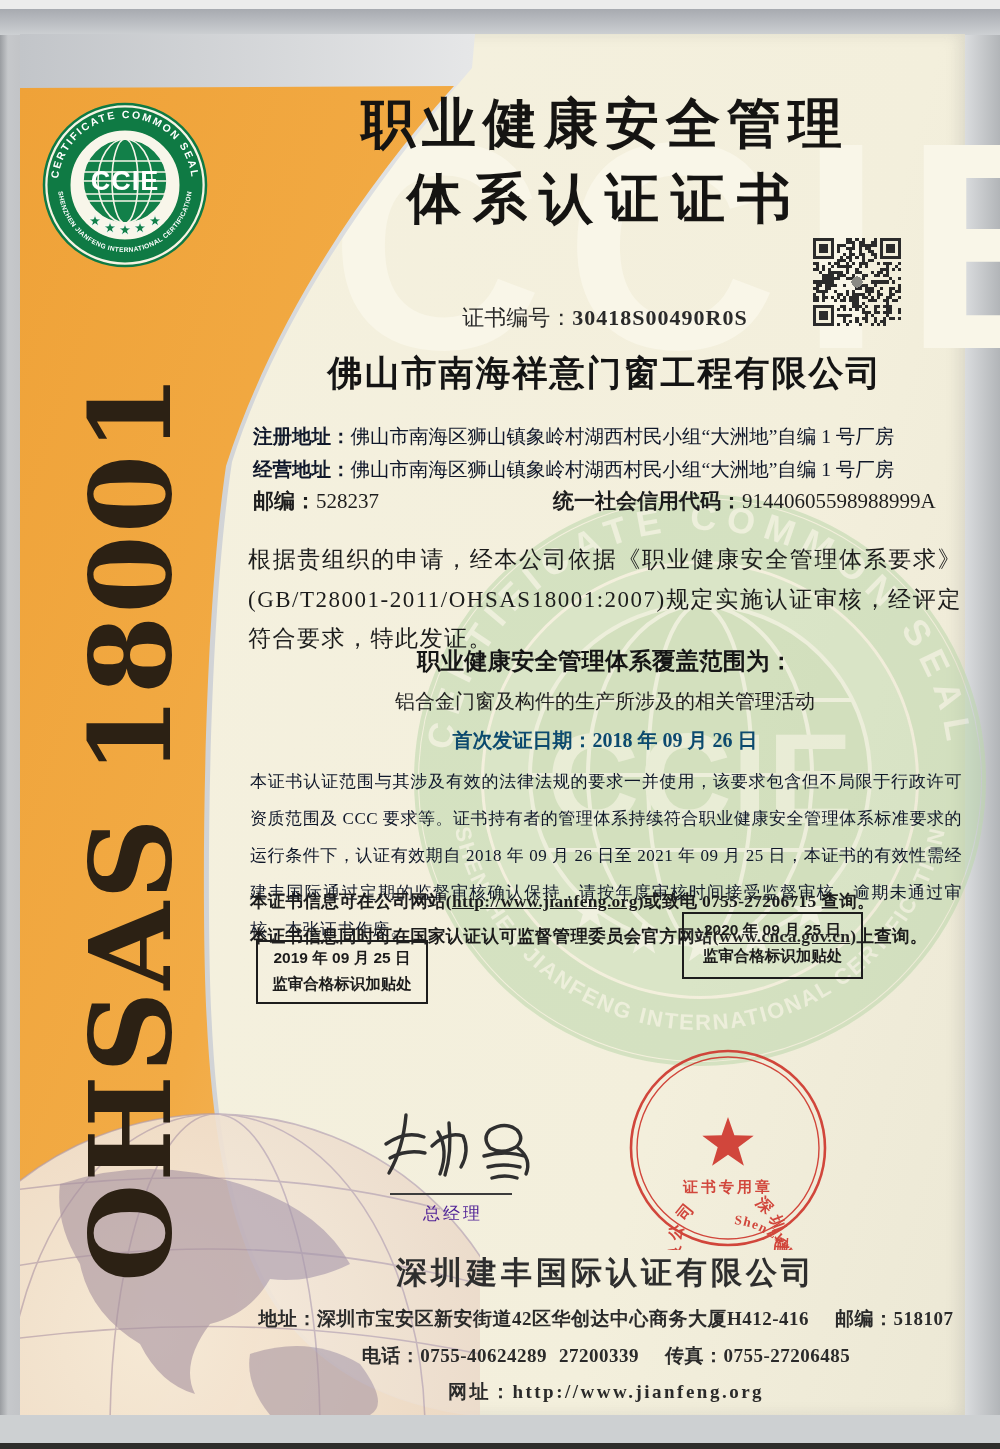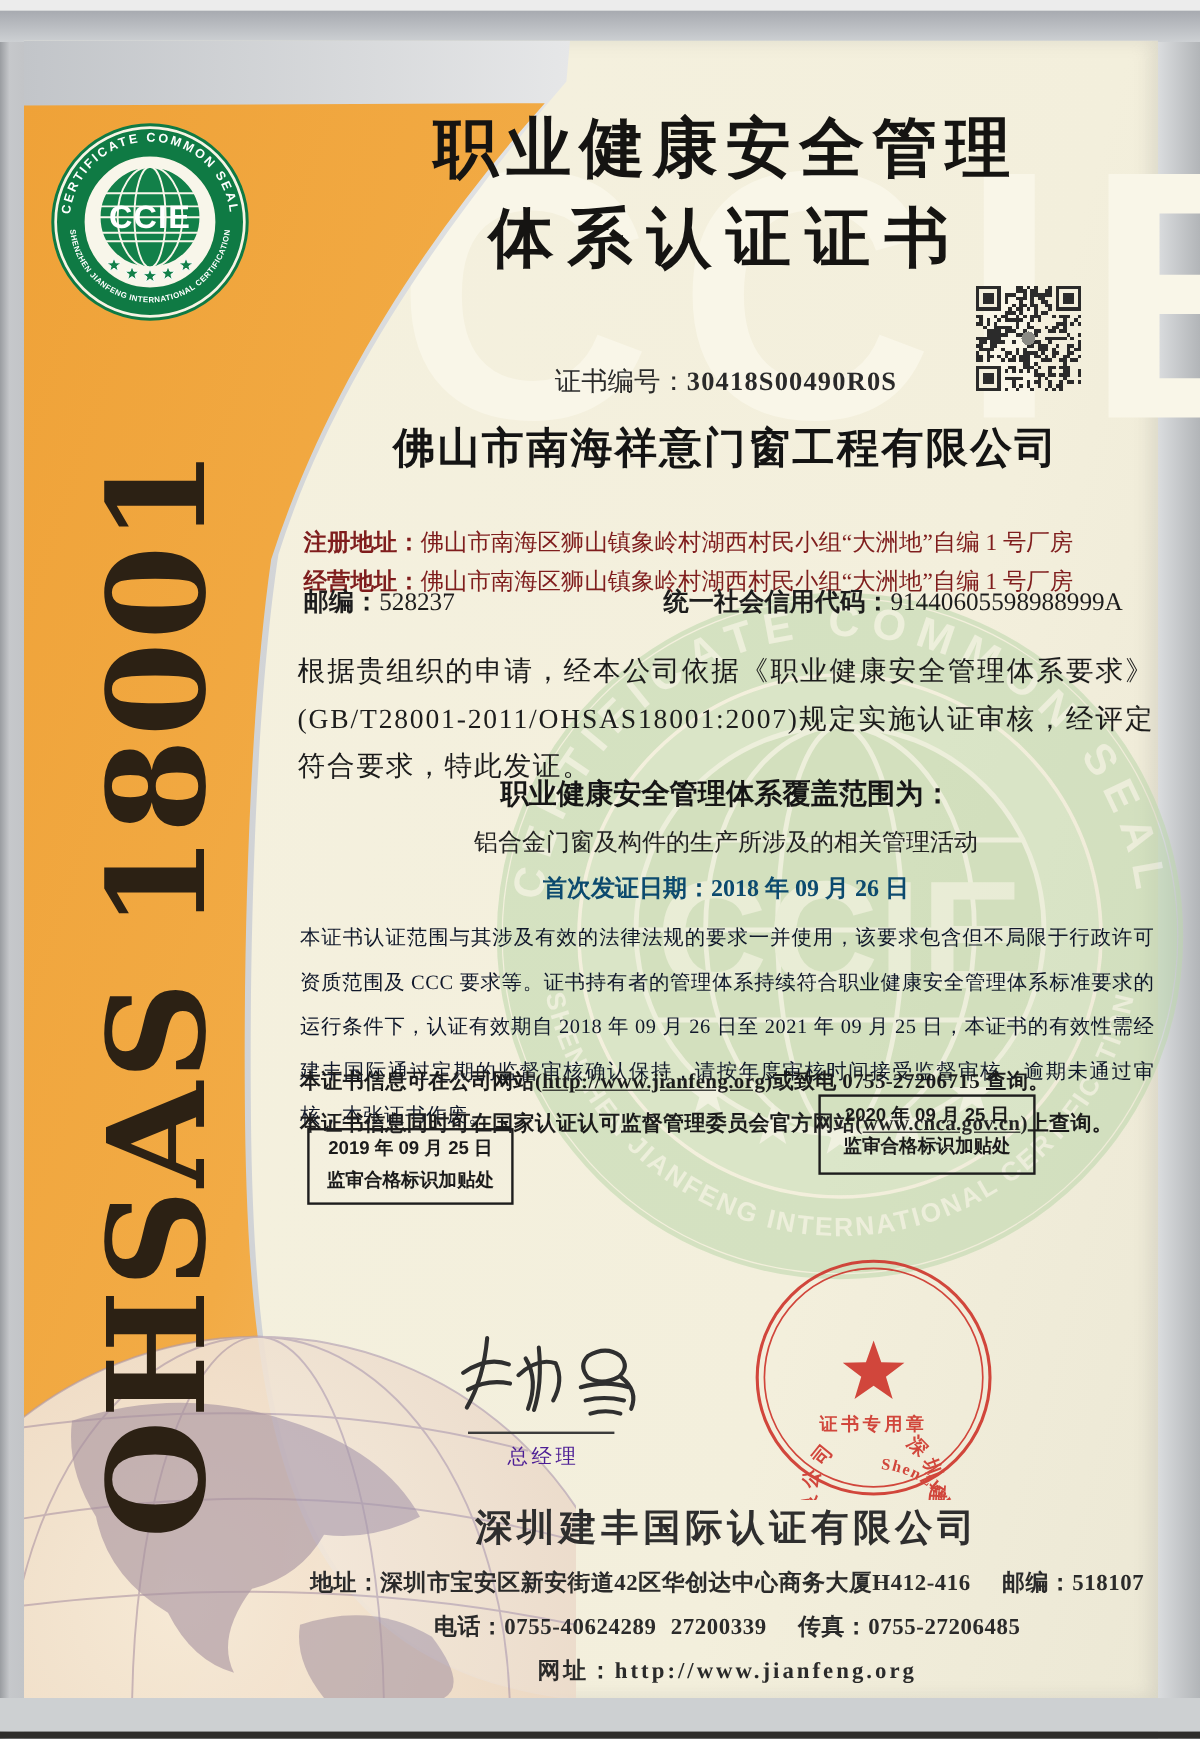--- a/index.html
+++ b/index.html
@@ -19,21 +19,21 @@
          box-shadow:inset -6px 0 14px rgba(120,120,120,.18);}
   .bg-letters{left:330px;top:96px;width:660px;height:300px;font-family:"Liberation Sans","DejaVu Sans",sans-serif;
          font-size:295px;font-weight:bold;color:#f9f6e8;letter-spacing:22px;line-height:300px;text-align:center;}
   
   .title{left:255px;top:88px;width:700px;text-align:center;font-size:54px;font-weight:bold;
          letter-spacing:7px;color:#151412;}
   .title2{top:163px;letter-spacing:12px;}
   .certno{left:255px;top:303px;width:700px;text-align:center;font-size:22px;color:#2a2a2a;}
   .certno b{font-family:Liberation Serif, serif;font-size:22px;letter-spacing:1px;text-align:right;}
   .company{left:255px;top:350px;width:700px;text-align:center;font-size:35px;font-weight:bold;letter-spacing:2px;color:#141414;}
-  .addr{left:253px;top:420px;width:710px;font-size:19.5px;line-height:33px;color:#7f1d1d;margin-top:16px;}
+  .addr{left:253px;top:420px;width:710px;font-size:19.5px;line-height:33px;color:#0f172a;}
   .addr .lbl{font-weight:600;}
   .postal-row{left:253px;top:487px;width:710px;font-size:21px;color:#1d1d1d;}
   .postal-lbl{font-weight:700;}
   .credit{position:absolute;left:300px;top:0;}
   .para1{left:248px;top:540px;width:714px;font-size:23px;line-height:39.5px;letter-spacing:1.5px;text-align:justify;color:#1c1c1c;}
   .scope-h{left:255px;top:645px;width:700px;text-align:center;font-size:23.5px;font-weight:bold;color:#161616;}
   .scope-t{left:255px;top:688px;width:700px;text-align:center;font-size:20px;color:#222;}
   .firstissue{left:255px;top:727px;width:700px;text-align:center;font-size:20px;font-weight:bold;color:#0c4a6e;}
   .para2{left:250px;top:763px;width:712px;font-size:17px;line-height:37px;letter-spacing:.5px;text-align:justify;color:#0f172a;}
   .infoline{left:250px;width:712px;font-family:Liberation Serif, serif;

